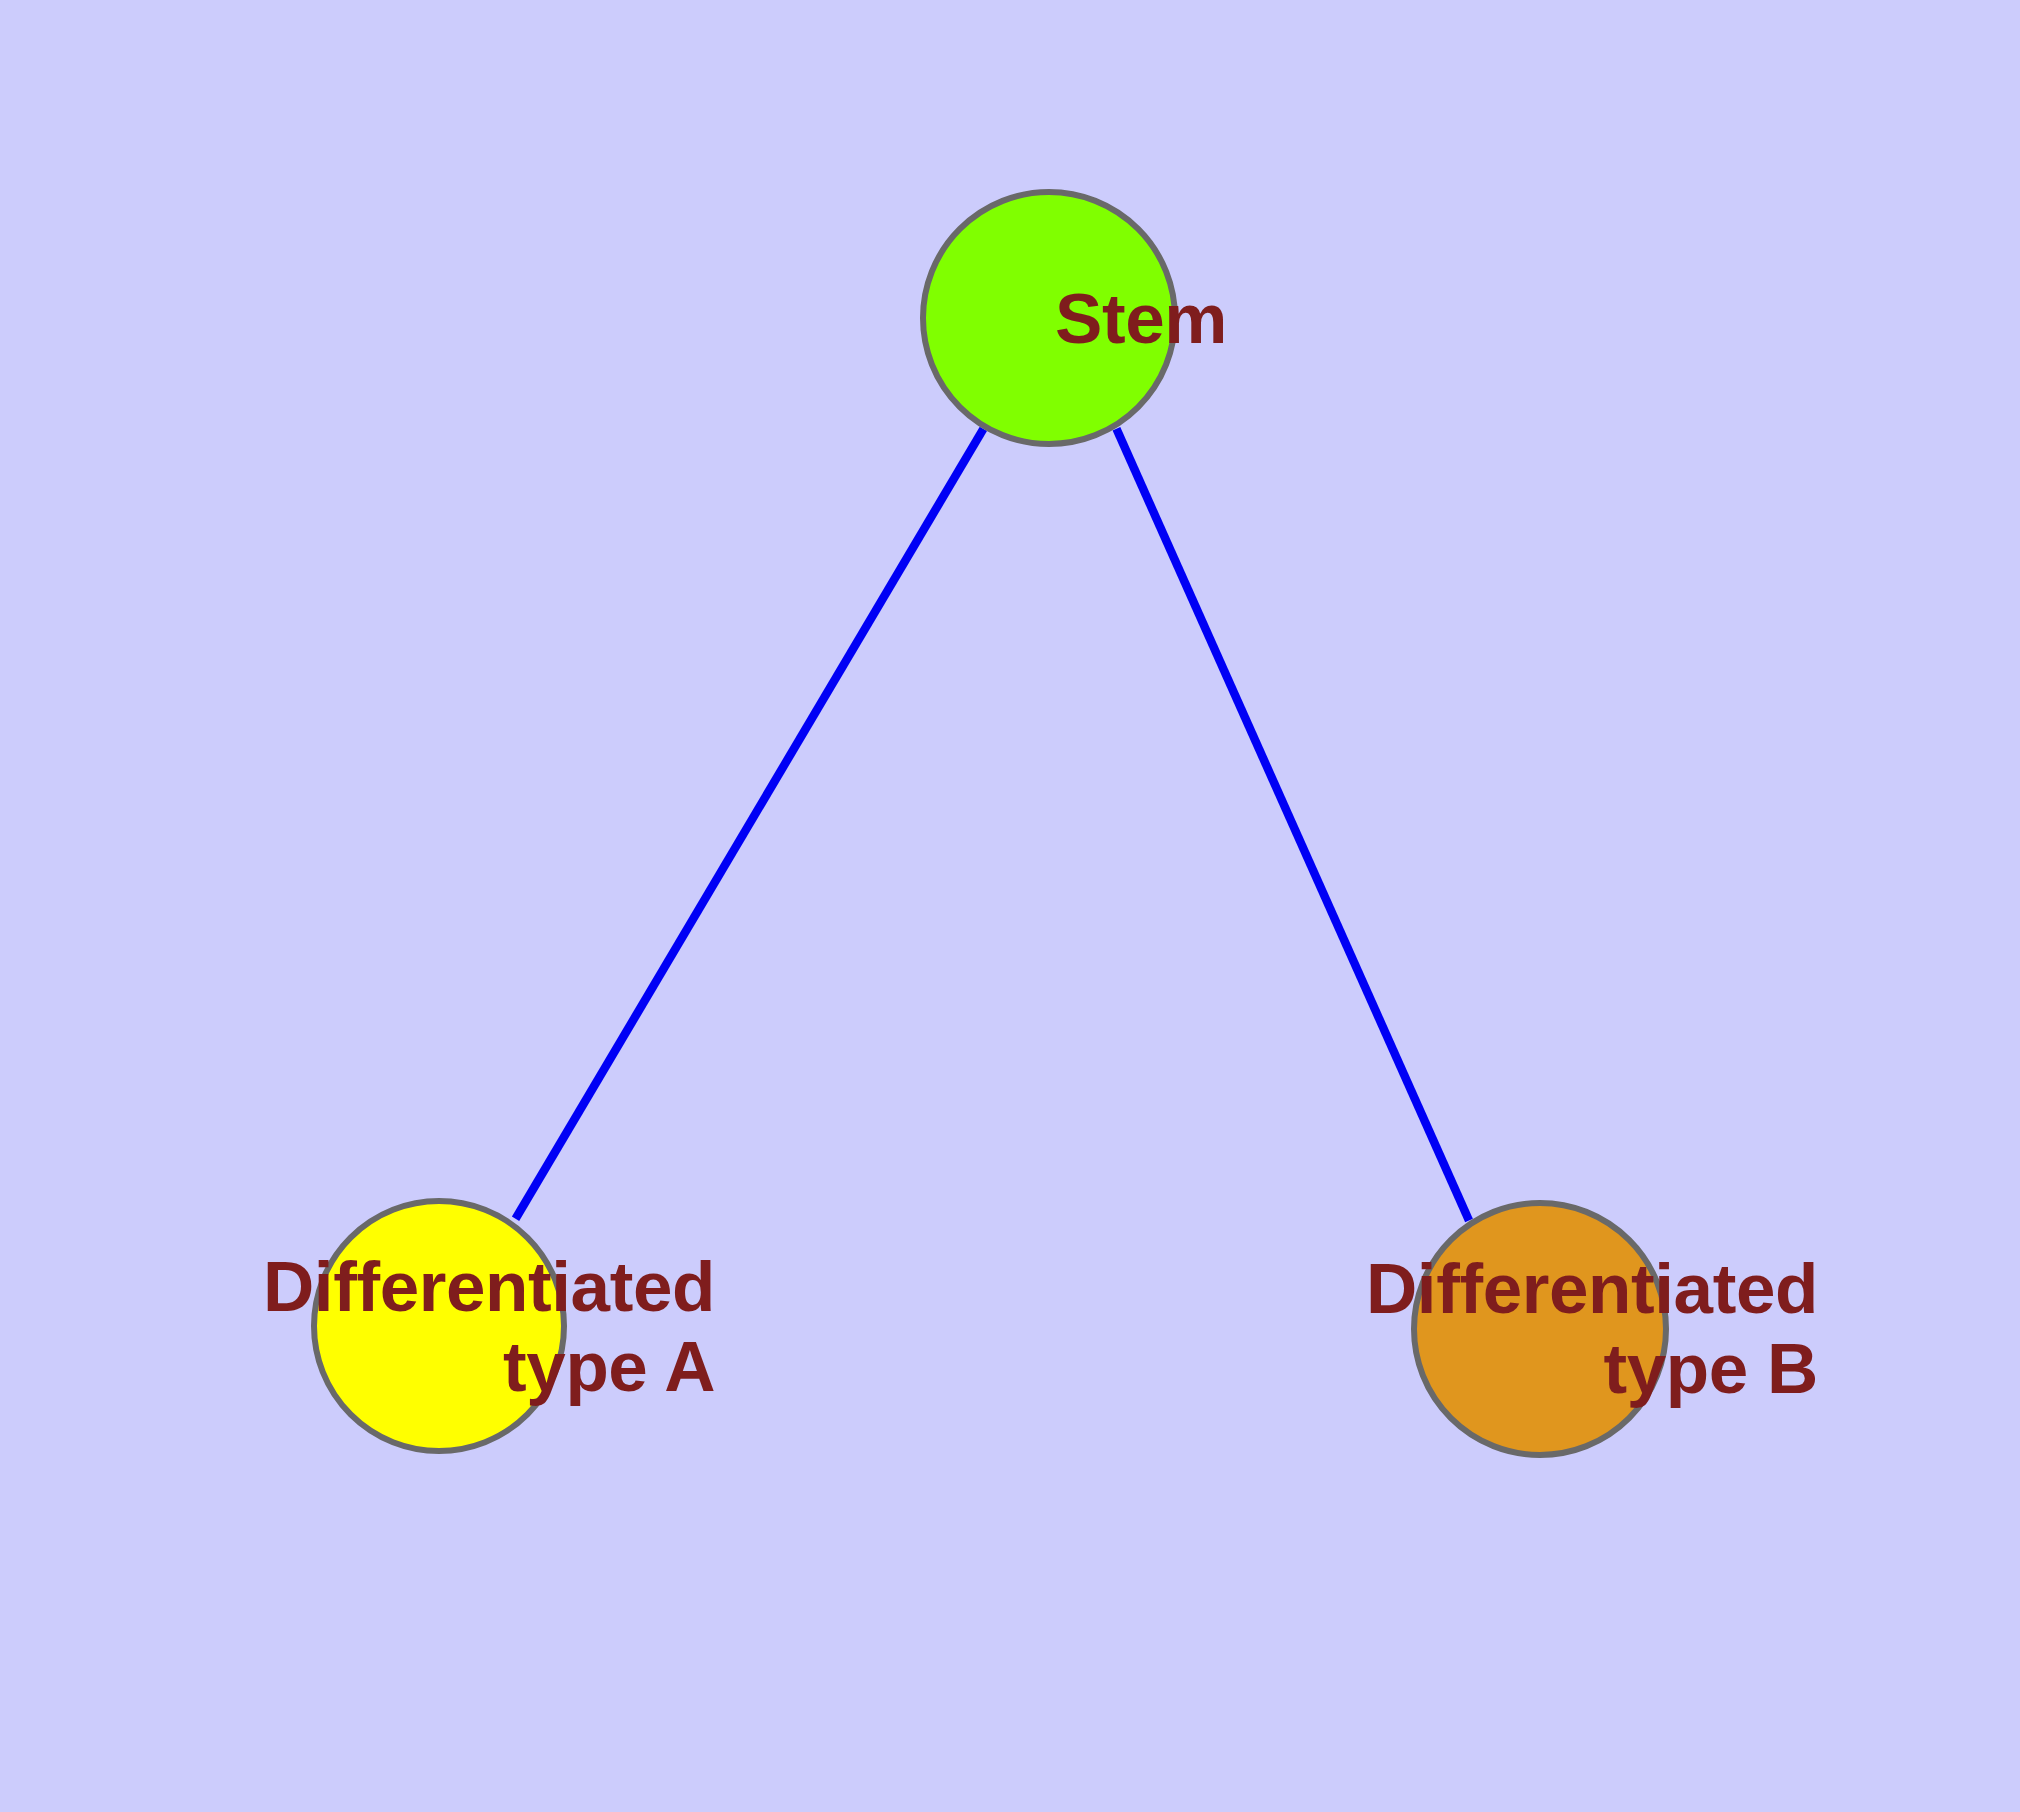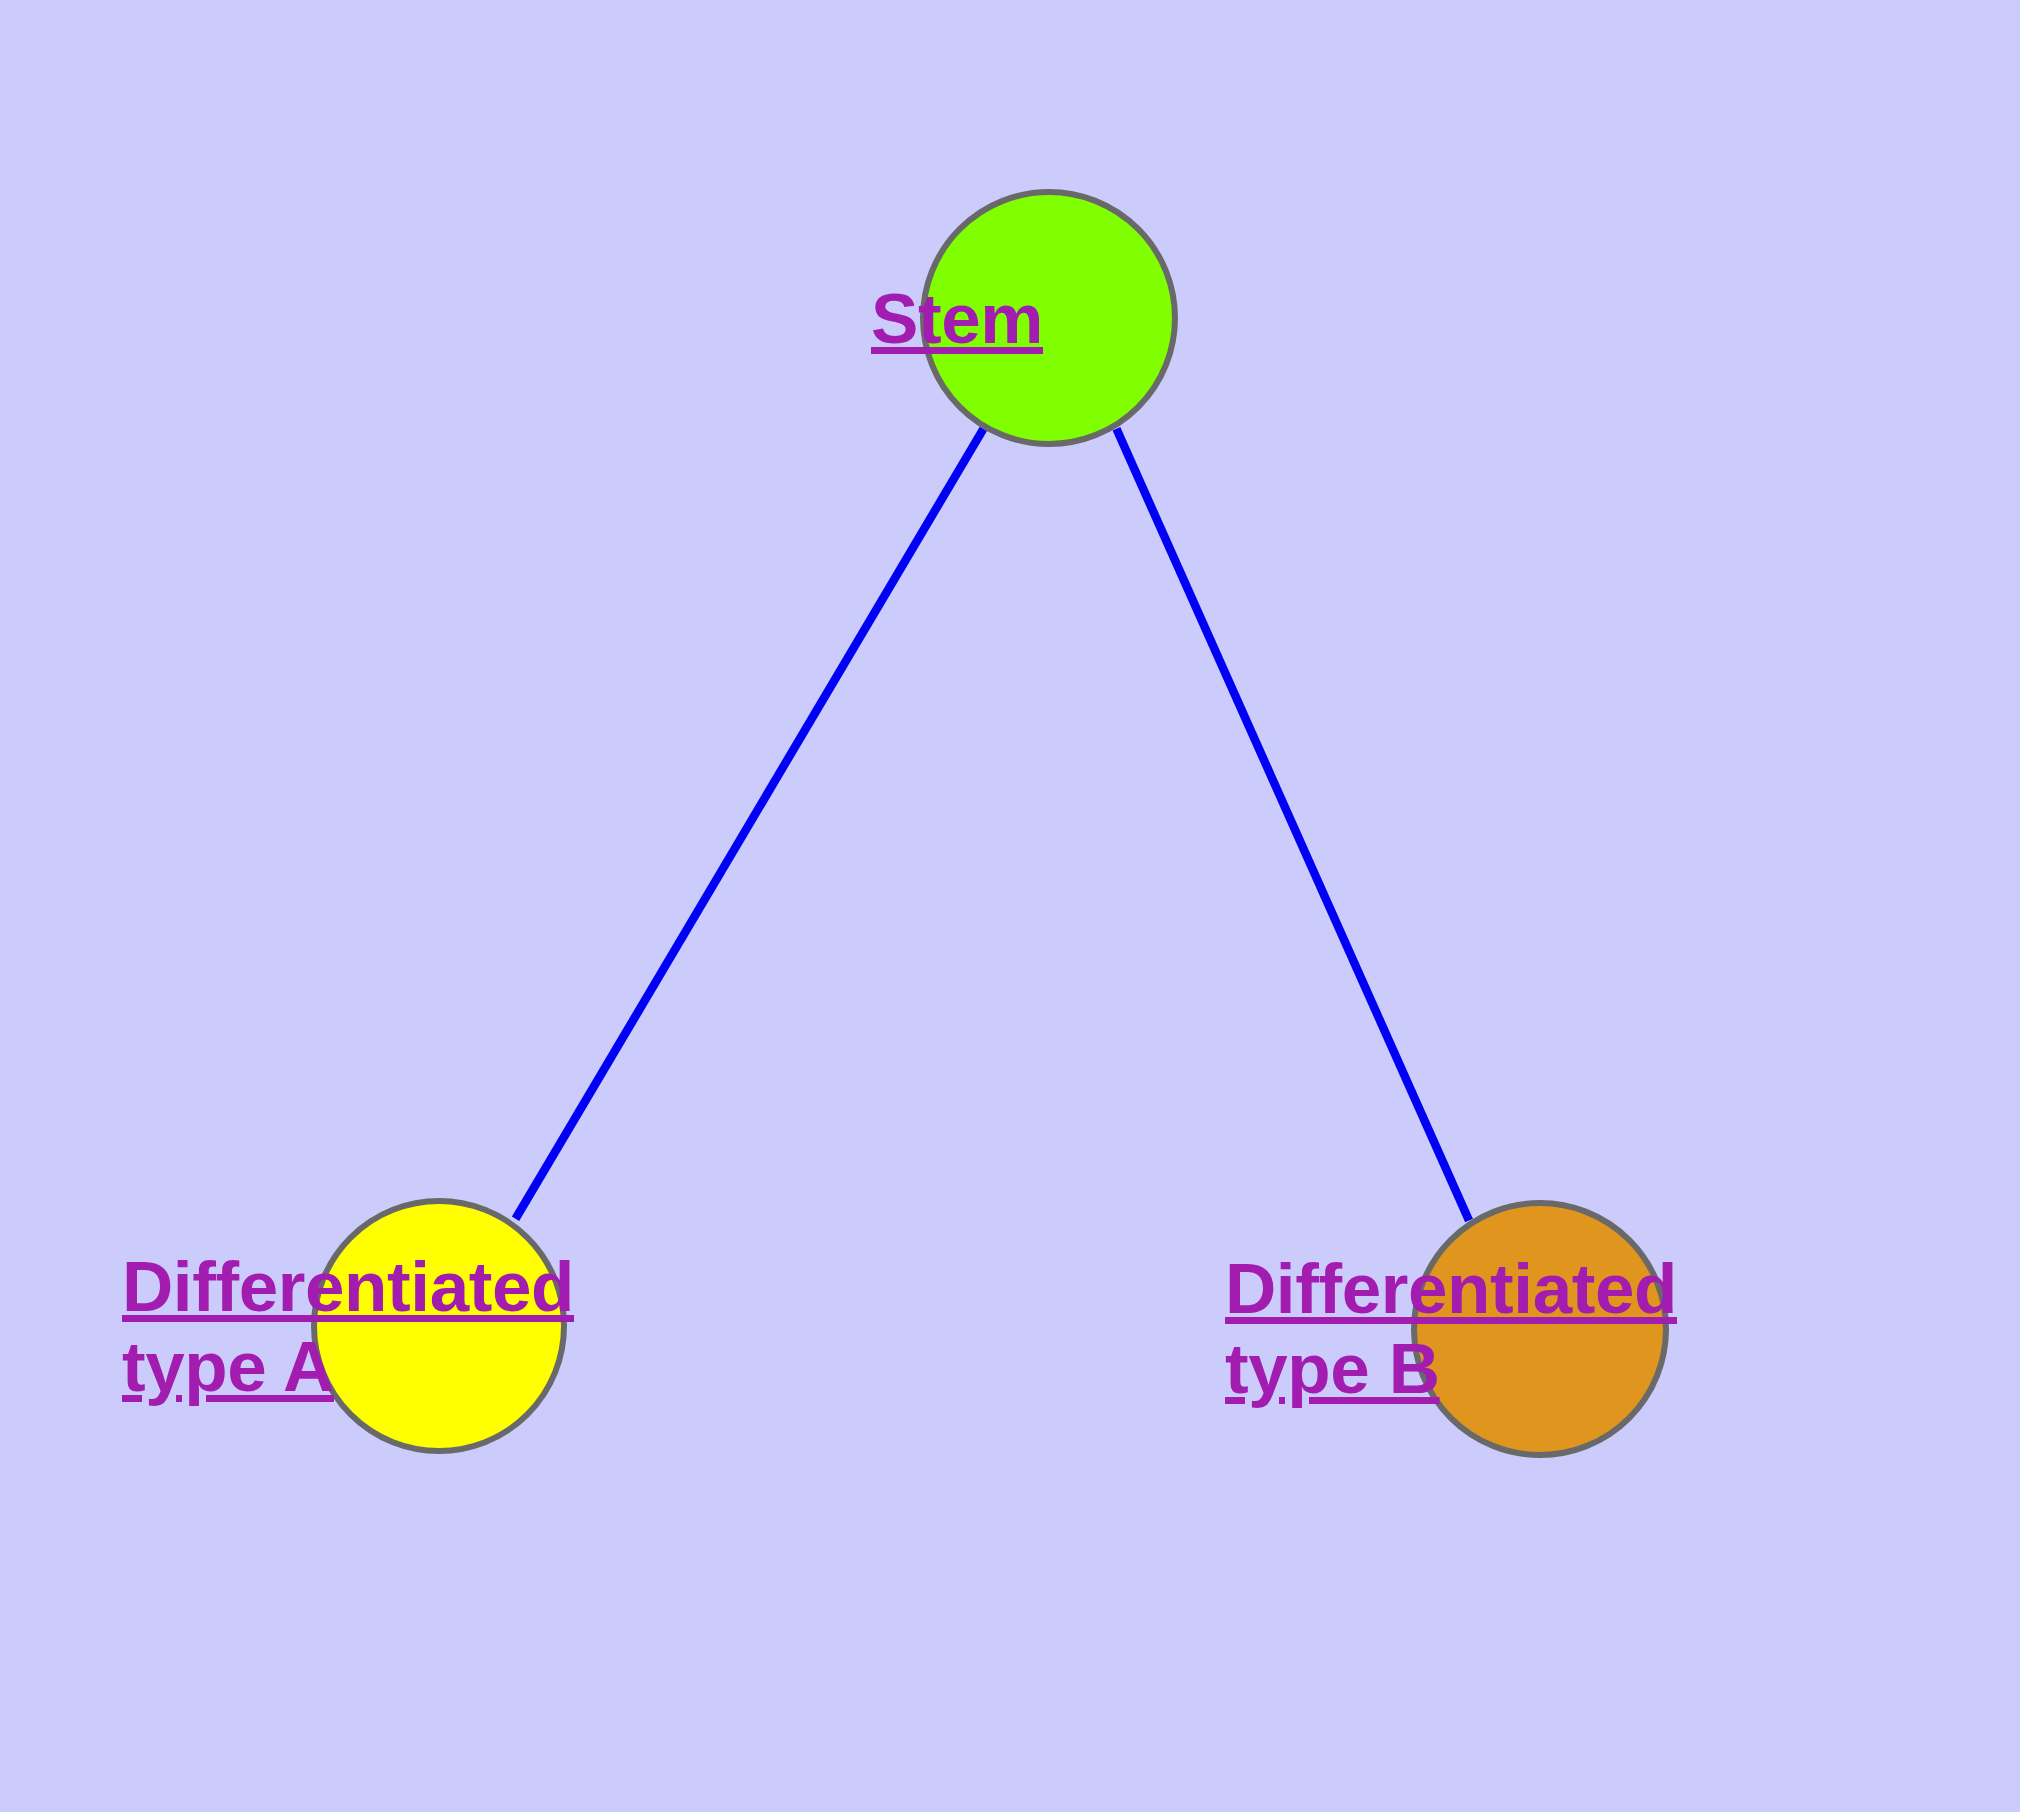--- a/index.html
+++ b/index.html
@@ -28,27 +28,26 @@
     height: 1812px;
   }
   .node {
     position: absolute;
     border-radius: 50%;
     box-sizing: border-box;
     border: 6px solid #696969;
   }
   .node-label {
     position: absolute;
-    color: #a21caf;
+    color: #7f1d1d;
     font-weight: bold;
-    text-align: left;
+    text-align: right;
     line-height: 1.12;
     white-space: pre-line;
     letter-spacing: -0.4px;
-    text-decoration: underline;
   }
 </style>
 </head>
 <body>
 
 <div id="graph-canvas">
 
   <svg id="edge-layer" viewBox="0 0 2384 2138">
     <line x1="1160" y1="506" x2="608" y2="1438" stroke="#0000f5" stroke-width="10" stroke-linecap="butt"></line>
     <line x1="1317" y1="506" x2="1733" y2="1440" stroke="#0000f5" stroke-width="10" stroke-linecap="butt"></line>

